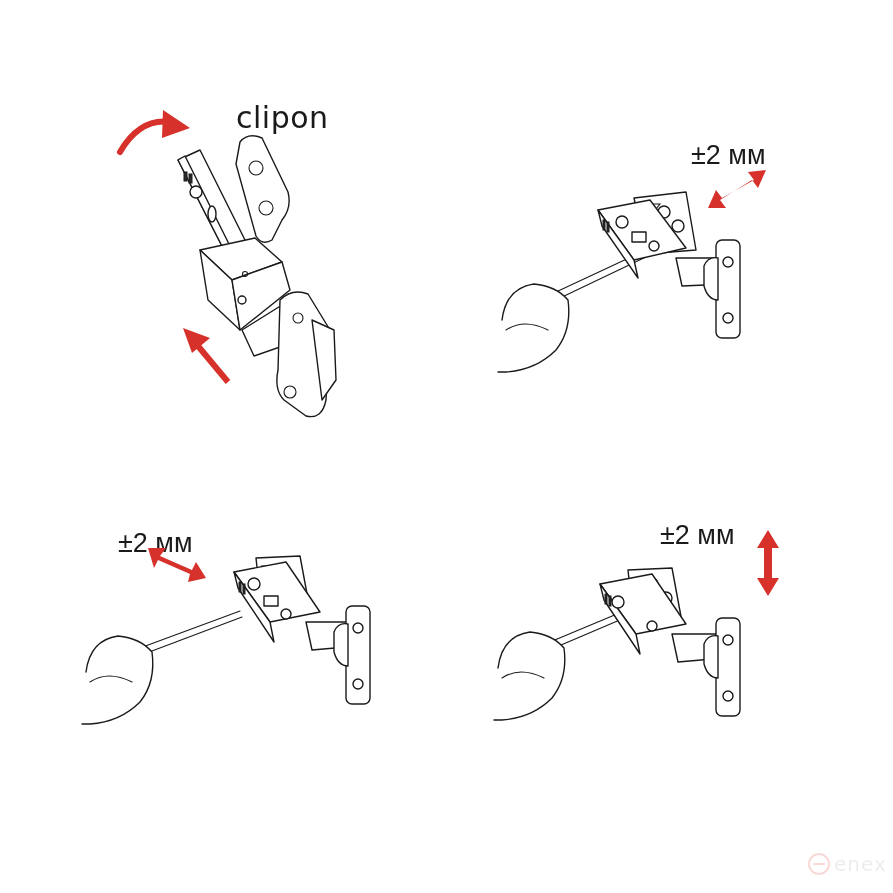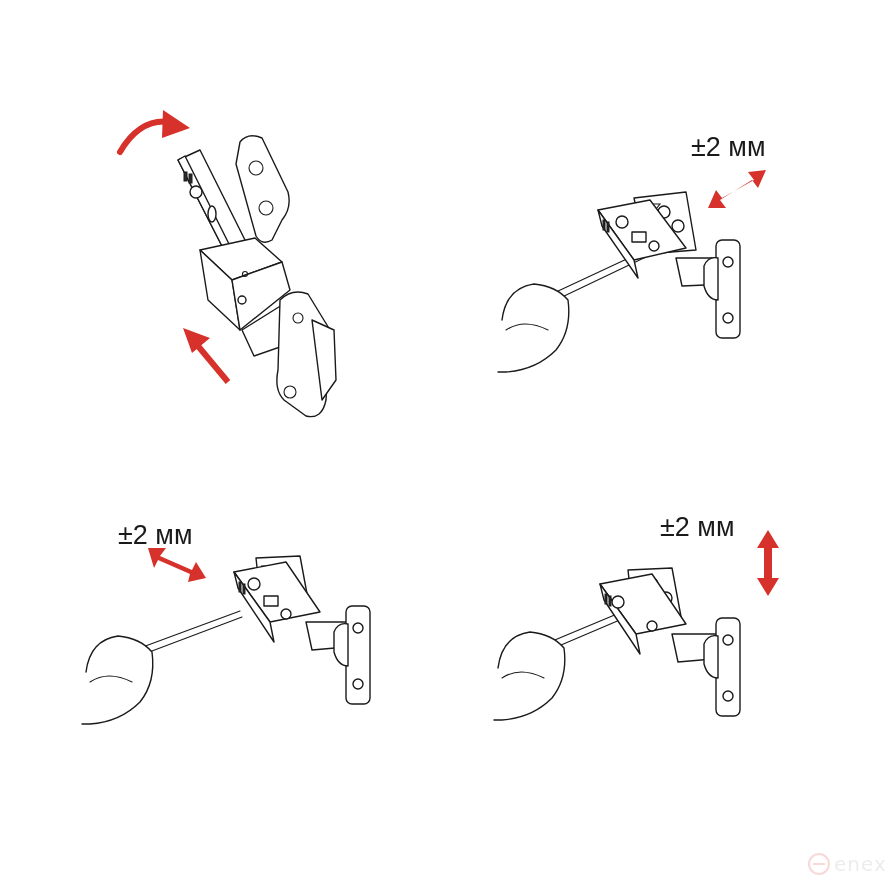--- a/index.html
+++ b/index.html
@@ -1,34 +1,35 @@
 <!DOCTYPE html>
 <html><head>
 <meta charset="utf-8">
 <style>
   html, body { margin: 0; padding: 0; background: #ffffff; }
   body { width: 893px; height: 893px; position: relative; overflow: hidden; font-family: "Liberation Sans", sans-serif; }
   .panel { position: absolute; }
   .label { position: absolute; color: #1a1a1a; font-family: "Liberation Sans", sans-serif; white-space: nowrap; }
   .label.clip { font-family: "DejaVu Sans", sans-serif; font-size: 30px; letter-spacing: 0.5px; }
-  .label.mm { font-size: 27px; }
+  .label.mm { font-size: 27px; margin-top: 8px; }
   svg { position: absolute; left: 0; top: 0; overflow: visible; }
   .ln { fill: #fff; stroke: #1a1a1a; stroke-width: 1.4; stroke-linejoin: round; stroke-linecap: round; }
   .ln2 { fill: none; stroke: #1a1a1a; stroke-width: 1.1; stroke-linecap: round; }
   .dark { fill: #2a2a2a; stroke: #1a1a1a; stroke-width: 1; }
   .arrow { fill: #d7312b; }
   .watermark { position: absolute; left: 808px; top: 852px; display: flex; align-items: center; gap: 4px; opacity: 0.18; }
   .wm-circle { width: 22px; height: 22px; border-radius: 50%; border: 2px solid #d7312b; box-sizing: border-box; position: relative; }
   .wm-circle::after { content: ""; position: absolute; left: 3px; right: 3px; top: 8px; height: 2px; background: #d7312b; }
   .wm-text { font-size: 20px; color: #999; font-family: "DejaVu Sans", sans-serif; letter-spacing: 1px; }
 </style>
 </head>
 <body>
 
 <div class="panel" style="left:0;top:0;width:446px;height:446px;">
+  <span class="label clip" style="left:236px;top:100px;">clipon</span>
   <svg width="446" height="446">
 
     <g>
       <path d="M120,152 Q140,118 170,122" fill="none" stroke="#d7312b" stroke-width="6" stroke-linecap="round"></path>
       <polygon class="arrow" points="163,110 190,128 162,138"></polygon>
     </g>
 
     <g>
       <line x1="228" y1="382" x2="198" y2="346" stroke="#d7312b" stroke-width="6"></line>
       <polygon class="arrow" points="183,328 210,338 192,353"></polygon>

